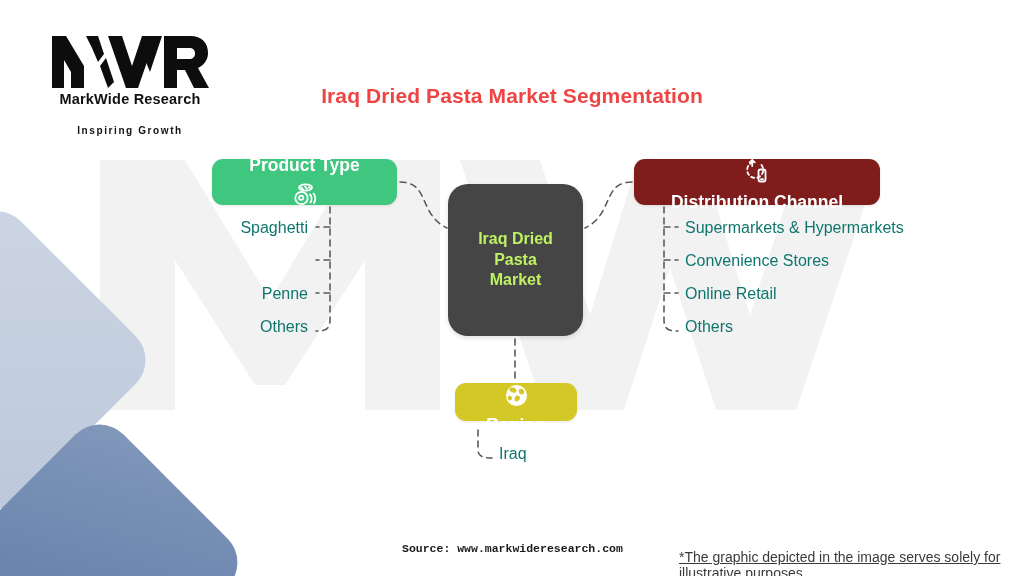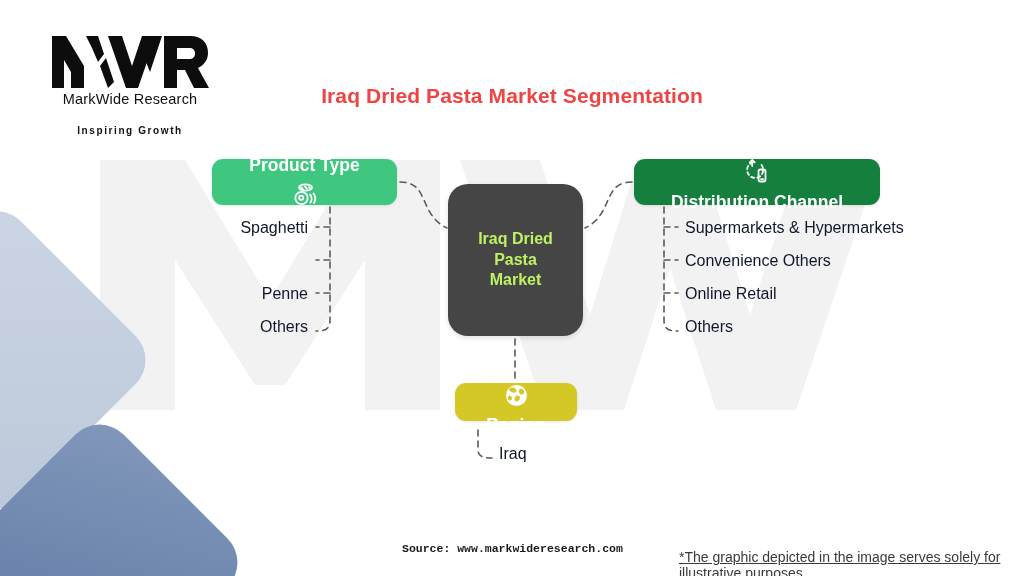--- a/index.html
+++ b/index.html
@@ -31,21 +31,21 @@
     width:215px;height:215px;
     left:-8px;top:455px;
     transform:rotate(45deg);
     background:linear-gradient(150deg,#8298bb 0%,#5d77a4 100%);
   }
 
   
   .logo{position:absolute;left:30px;top:32px;z-index:6;width:200px;text-align:center;}
   .logo-mark{display:block;margin:0 auto;}
   .logo-name{
-    font-size:14.5px;font-weight:normal;color:#111;letter-spacing:.2px;
+    font-size:14.5px;font-weight:bold;color:#111;letter-spacing:.2px;
     margin-top:1px;font-family:"Liberation Sans",sans-serif;
   }
   .logo-tag{
     font-size:10px;font-weight:bold;color:#111;letter-spacing:1.6px;
     margin-top:18px;font-family:"Liberation Sans",sans-serif;
   }
 
   
   .title{
     position:absolute;left:0;top:84px;width:1024px;text-align:center;
@@ -69,21 +69,21 @@
   .badge .lbl{font-size:17.5px;line-height:1;}
   .badge .ico{display:flex;align-items:center;justify-content:center;}
 
   #badge-product{
     left:212px;top:159px;width:185px;height:46px;
     background:#3fc77f;
     justify-content:center;padding:0 14px;box-sizing:border-box;
   }
   #badge-distribution{
     left:634px;top:159px;width:246px;height:46px;
-    background:#15803d;
+    background:#7f1d1d;
     justify-content:flex-start;padding:0 16px;box-sizing:border-box;
   }
   #badge-region{
     left:455px;top:383px;width:122px;height:38px;
     background:#d3c826;
     justify-content:flex-start;padding:0 14px;box-sizing:border-box;
   }
 
   .core{
     position:absolute;left:448px;top:184px;width:135px;height:152px;
@@ -91,21 +91,21 @@
     display:flex;align-items:center;justify-content:center;
     box-shadow:0 2px 5px rgba(0,0,0,.12);
   }
   .core-text{
     color:#bef264;font-size:16px;font-weight:bold;line-height:1.28;text-align:center;
   }
 
   
   .leaf{
     position:absolute;z-index:5;
-    font-size:16px;color:#0f172a;white-space:nowrap;line-height:1;
+    font-size:16px;color:#0f766e;white-space:nowrap;line-height:1;
   }
   .leaf-left{text-align:right;}
   .leaf-right{text-align:left;}
 
   
   .source{
     position:absolute;left:402px;top:542px;z-index:6;
     font-size:11.5px;font-weight:bold;color:#1a1a1a;font-family:Liberation Mono, monospace;
   }
   .disclaimer{
@@ -225,21 +225,21 @@
       </svg>
     </span>
     <span class="lbl">Region</span>
   </div>
 
   <div class="leaf leaf-left" style="left:120px;top:220px;width:188px;">Spaghetti</div>
   <div class="leaf leaf-left" style="left:120px;top:286px;width:188px;">Penne</div>
   <div class="leaf leaf-left" style="left:120px;top:319px;width:188px;">Others</div>
 
   <div class="leaf leaf-right" style="left:685px;top:220px;">Supermarkets &amp; Hypermarkets</div>
-  <div class="leaf leaf-right" style="left:685px;top:253px;">Convenience Others</div>
+  <div class="leaf leaf-right" style="left:685px;top:253px;">Convenience Stores</div>
   <div class="leaf leaf-right" style="left:685px;top:286px;">Online Retail</div>
   <div class="leaf leaf-right" style="left:685px;top:319px;">Others</div>
 
   <div class="leaf leaf-right" style="left:499px;top:446px;">Iraq</div>
 
   <div class="source">Source: www.markwideresearch.com</div>
   <div class="disclaimer">*The graphic depicted in the image serves solely for illustrative purposes</div>
 
 </div>
 

